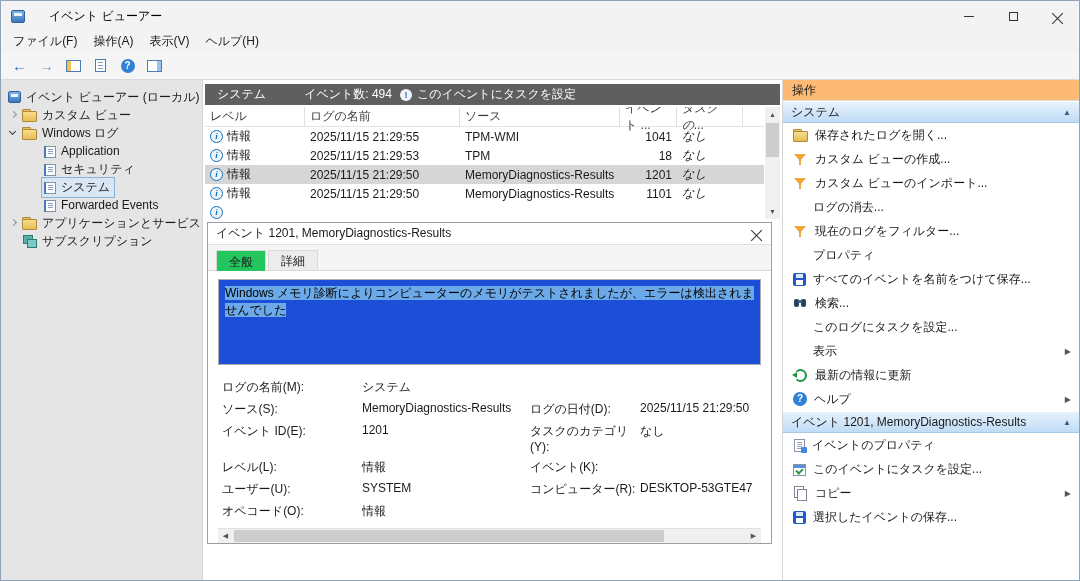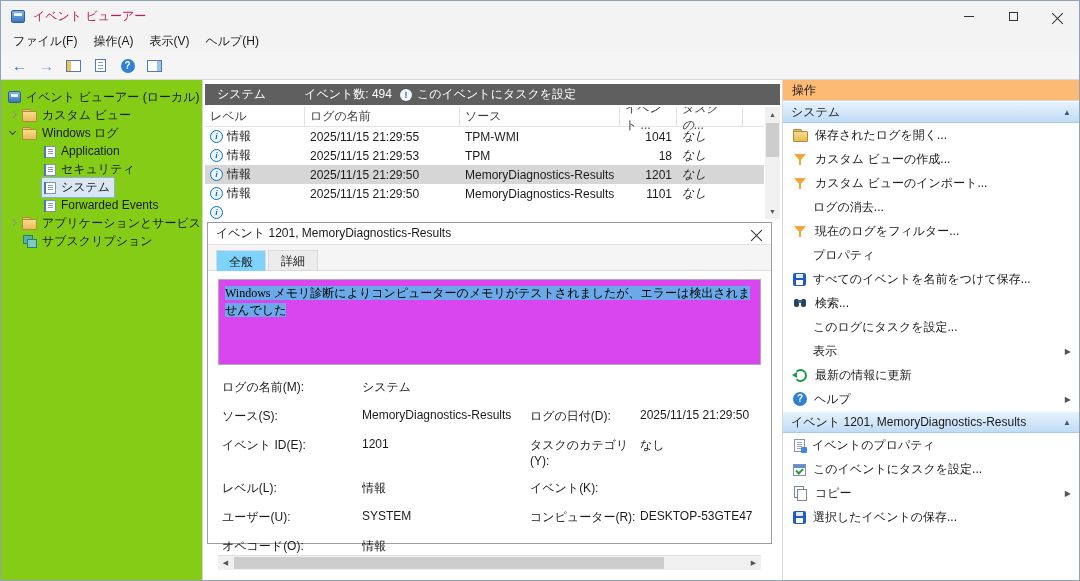--- a/index.html
+++ b/index.html
@@ -4,21 +4,21 @@
 <style>
   * { margin:0; padding:0; box-sizing:border-box; }
   html,body { background:#cfd8e0; }
   body { font-family:"Liberation Sans","DejaVu Sans",sans-serif; font-size:12px; color:#1a1a1a; }
   .window { width:1080px; height:581px; background:#fff; border:1px solid #90a4b8; display:flex; flex-direction:column; overflow:hidden; }
 
   
   .titlebar { height:30px; background:#f3f3f3; display:flex; align-items:center; flex:none; }
   .app-icon { width:14px; height:13px; margin-left:10px; position:relative; background:linear-gradient(#7fb3e8,#3c77bd); border:1px solid #2f5f99; border-radius:2px; }
   .app-icon::before { content:''; position:absolute; top:2px; left:2px; right:2px; height:3px; background:#eaf3fc; }
-  .title-text { margin-left:8px; font-size:12px; color:#be185d; }
+  .title-text { margin-left:24px; font-size:12px; color:#000000; }
   .win-btns { margin-left:auto; display:flex; height:30px; }
   .win-btn { width:44px; height:30px; display:flex; align-items:center; justify-content:center; position:relative; }
   .glyph-min { width:10px; height:1px; background:#333; }
   .glyph-max { width:9px; height:9px; border:1px solid #333; }
   .glyph-close { position:relative; width:11px; height:11px; }
   .glyph-close::before,.glyph-close::after { content:''; position:absolute; left:5px; top:0; width:1px; height:15px; background:#333; }
   .glyph-close::before { transform:rotate(45deg); }
   .glyph-close::after { transform:rotate(-45deg); }
 
   
@@ -33,21 +33,21 @@
   .tb-window { width:15px; height:12px; border:1px solid #4b7cb8; background:#fff; position:relative; }
   .tb-window.tree::before { content:''; position:absolute; left:0; top:0; bottom:0; width:4px; background:#f2c14e; }
   .tb-window.pane::before { content:''; position:absolute; right:0; top:0; bottom:0; width:4px; background:#9cc3ea; }
   .tb-page { width:11px; height:13px; border:1px solid #4b7cb8; background:#fff; position:relative; }
   .tb-page::before { content:''; position:absolute; top:2px; left:2px; width:5px; height:1px; background:#7da3cc; box-shadow:0 3px 0 #7da3cc, 0 6px 0 #7da3cc; }
 
   
   .content { flex:1; display:flex; min-height:0; }
 
   
-  .tree-panel { width:202px; flex:none; background:#84cc16; border-right:1px solid #d6d6d6; padding-top:8px; overflow:hidden; }
+  .tree-panel { width:202px; flex:none; background:#e5e5e5; border-right:1px solid #d6d6d6; padding-top:8px; overflow:hidden; }
   .tree-row { height:18px; display:flex; align-items:center; }
   .tree-row.lvl0 { padding-left:4px; }
   .tree-row.lvl1 { padding-left:6px; }
   .tree-row.lvl2 { padding-left:40px; }
   .chev { width:12px; height:12px; position:relative; flex:none; }
   .chev-right::before { content:''; position:absolute; top:3px; left:4px; width:4px; height:4px; border-top:1px solid #8f8f8f; border-right:1px solid #8f8f8f; transform:rotate(45deg); }
   .chev-down::before { content:''; position:absolute; top:2px; left:3px; width:4px; height:4px; border-top:1px solid #3b3b3b; border-right:1px solid #3b3b3b; transform:rotate(135deg); }
   .tree-wrap { display:inline-flex; align-items:center; gap:5px; padding:1px 4px 1px 2px; border:1px solid transparent; white-space:nowrap; }
   .tree-row.selected .tree-wrap { background:#d9e7f5; border-color:#8ab1d8; }
 
@@ -112,25 +112,25 @@
 
   
   .preview { margin:3px 10px 0 4px; height:322px; border:1px solid #9b9fa5; display:flex; flex-direction:column; flex:none; background:#fff; }
   .preview-header { height:22px; display:flex; align-items:center; padding:0 8px; border-bottom:1px solid #e0e0e0; flex:none; }
   .pv-close { margin-left:auto; position:relative; width:12px; height:12px; }
   .pv-close::before,.pv-close::after { content:''; position:absolute; left:5px; top:0; width:1px; height:15px; background:#333; }
   .pv-close::before { transform:rotate(45deg); }
   .pv-close::after { transform:rotate(-45deg); }
   .tabs-row { height:26px; background:#f5f5f5; padding:5px 8px 0; display:flex; gap:2px; border-bottom:1px solid #d9d9d9; flex:none; }
   .tab { padding:2px 12px 0; border:1px solid #d9d9d9; border-bottom:none; background:#ececec; }
-  .tab.active { background:#7dd3fc; margin-bottom:-1px; padding-top:3px; }
+  .tab.active { background:#22c55e; margin-bottom:-1px; padding-top:3px; }
   .tab-content { flex:1; display:flex; flex-direction:column; padding:8px 10px 0 10px; min-height:0; }
-  .desc-box { border:1px solid #abadb3; background:#d946ef; height:86px; padding:5px 6px; overflow:hidden; flex:none;font-family:Liberation Serif, serif; }
+  .desc-box { border:1px solid #abadb3; background:#1d4ed8; height:86px; padding:5px 6px; overflow:hidden; flex:none; }
   .desc-sel { background:#6ca9e8; color:#000; }
-  .fields { display:grid; grid-template-columns:140px 168px 110px 1fr; row-gap:12px; padding:14px 2px 0 4px; flex:none; }
+  .fields { display:grid; grid-template-columns:140px 168px 110px 1fr; row-gap:5px; padding:14px 2px 0 4px; flex:none; }
   .hscroll { margin-top:auto; height:15px; background:#f0f0f0; border-top:1px solid #e0e0e0; position:relative; flex:none; }
   .hscroll .arr { position:absolute; top:0; width:15px; height:14px; font-size:7px; color:#555; text-align:center; line-height:14px; }
   .hscroll .arr.left { left:0; }
   .hscroll .arr.right { right:0; }
   .hscroll .thumb { position:absolute; top:1px; bottom:1px; left:16px; width:430px; background:#cdcdcd; }
 
   
   .actions-panel { width:296px; flex:none; background:#fff; display:flex; flex-direction:column; overflow:hidden; }
   .actions-header { height:21px; padding:0 9px; display:flex; align-items:center; background:#fdba74; border-bottom:1px solid #d9d9d9; flex:none; }
   .section-hdr { height:22px; display:flex; align-items:center; padding:0 8px; background:linear-gradient(#e7f2fc,#bfdcf6); border-bottom:1px solid #a7c9e8; border-top:1px solid #fff; flex:none; white-space:nowrap; overflow:hidden; }

